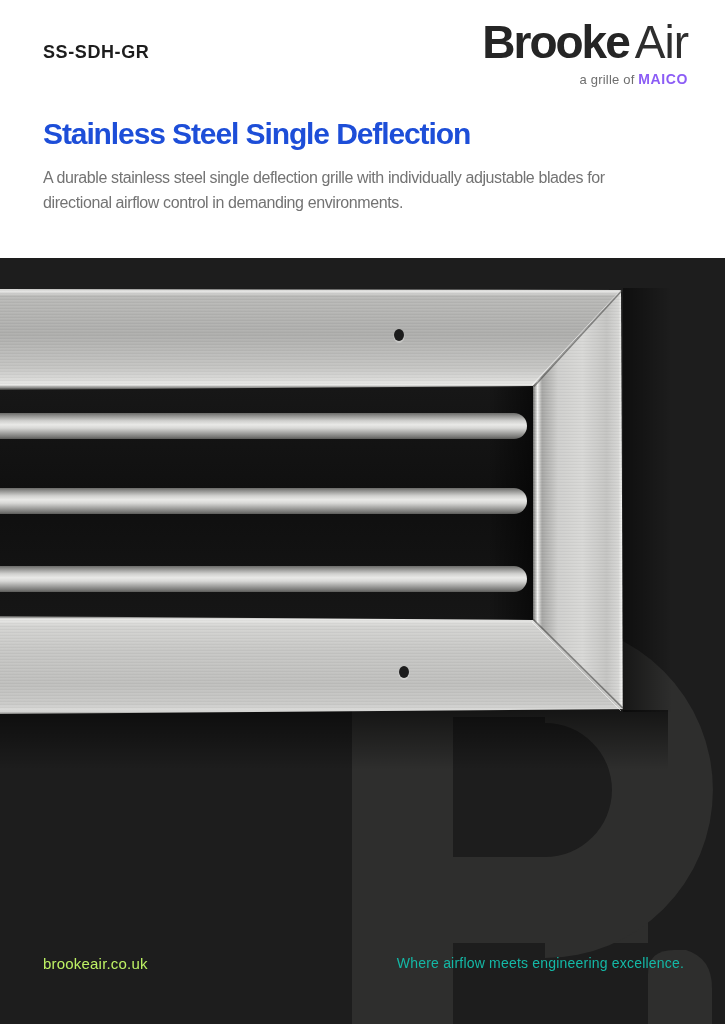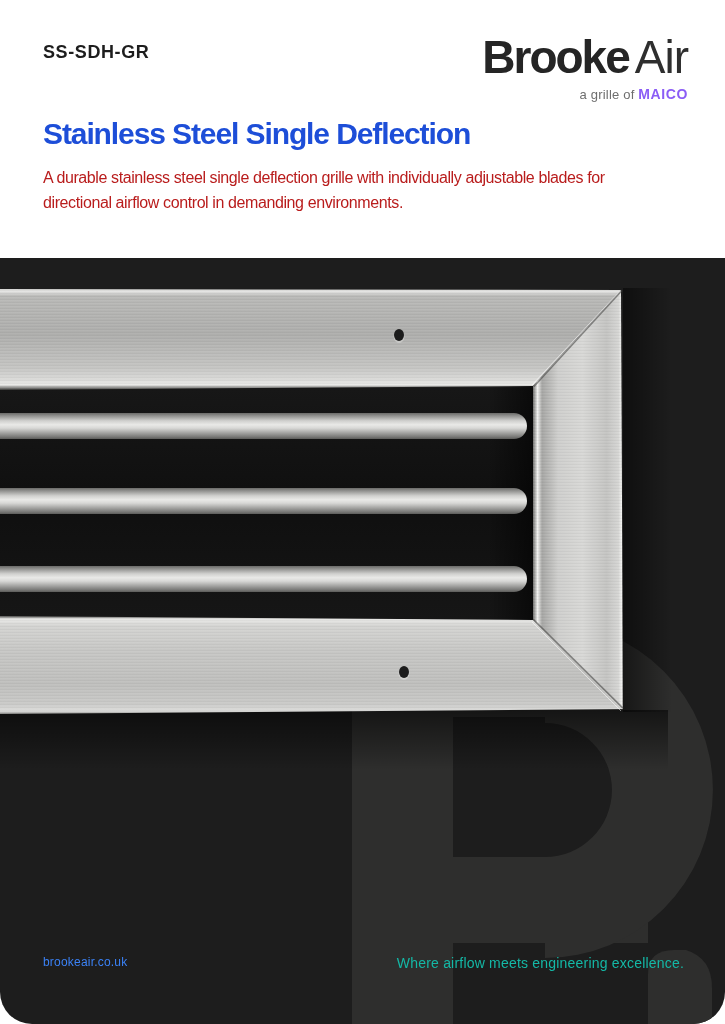--- a/index.html
+++ b/index.html
@@ -1,48 +1,48 @@
 <!DOCTYPE html>
 <html><head>
 <meta charset="utf-8">
 <style>
   * { margin:0; padding:0; box-sizing:border-box; }
   html,body { background:#ffffff; }
   body { font-family:"Liberation Sans", sans-serif; }
-  .page { position:relative; width:725px; height:1024px; margin:0 auto; background:#ffffff; overflow:hidden;border-radius:32px; }
+  .page { position:relative; width:725px; height:1024px; margin:0 auto; background:#ffffff; overflow:hidden; }
 
   
   .top-section { position:relative; width:725px; height:258px; background:#ffffff; }
   .product-code {
     position:absolute; left:43px; top:42px;
     font-size:18px; font-weight:700; letter-spacing:0.6px; color:#1d1d1d;
   }
-  .logo-block { position:absolute; right:37px; top:34px; text-align:right; }
+  .logo-block { position:absolute; right:37px; top:19px; text-align:right; }
   .logo-line { white-space:nowrap; line-height:1; }
   .logo-bold   { font-size:46px; font-weight:800; letter-spacing:-2px; color:#252525; }
   .logo-light  { font-size:46px; font-weight:300; letter-spacing:-1px; color:#2e2e2e; margin-left:6px; }
   .logo-tagline { margin-top:6px; font-size:13px; color:#6e6e6e; letter-spacing:0.2px; }
   .maico { font-size:14px; font-weight:800; color:#8b5cf6; letter-spacing:0.6px; }
 
   .page-title {
     position:absolute; left:43px; top:117px;
     font-size:30px; font-weight:700; letter-spacing:-1.1px; color:#1d4ed8;
   }
   .page-desc {
     position:absolute; left:43px; top:165px; width:625px;
-    font-size:16px; line-height:25px; letter-spacing:-0.4px; color:#b91c1c;
+    font-size:16px; line-height:25px; letter-spacing:-0.4px; color:#737373;
     white-space:pre-line;
   }
 
   
   .hero { position:absolute; left:0; top:258px; width:725px; height:766px; background:#1d1d1d; overflow:hidden; }
   .hero svg { position:absolute; left:0; top:0; display:block; }
 
   .footer-website {
-    position:absolute; left:43px; top:697px; font-size:12px; color:#3b82f6;
+    position:absolute; left:43px; top:697px; font-size:15px; color:#bef264;
     letter-spacing:0.2px; text-decoration:none; z-index:5;
   }
   .footer-slogan {
     position:absolute; right:41px; top:697px; font-size:14px; color:#14b8a6;
     letter-spacing:0.2px; z-index:5;
   }
 </style>
 </head>
 <body>
 

